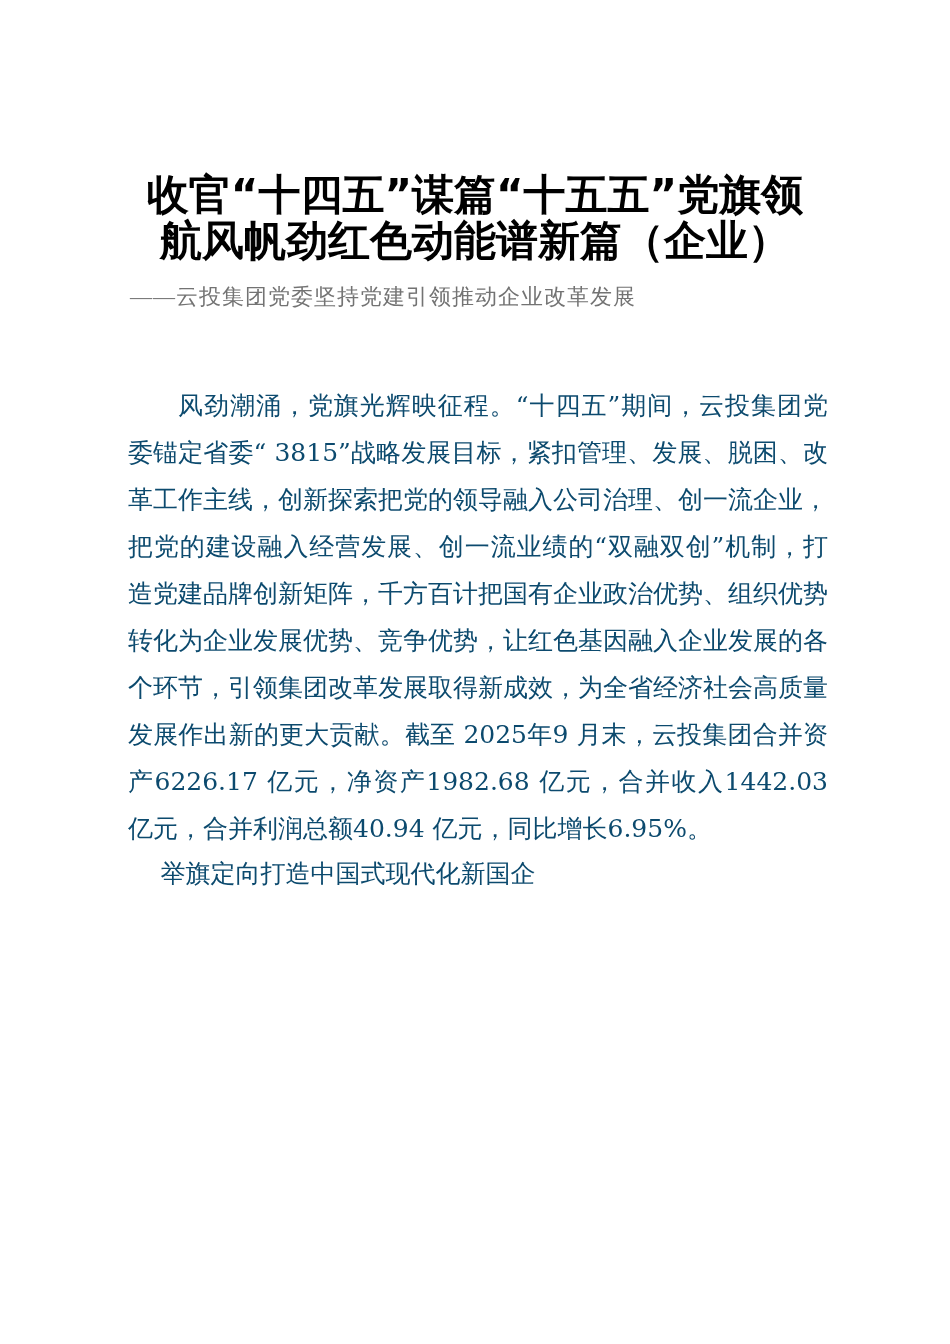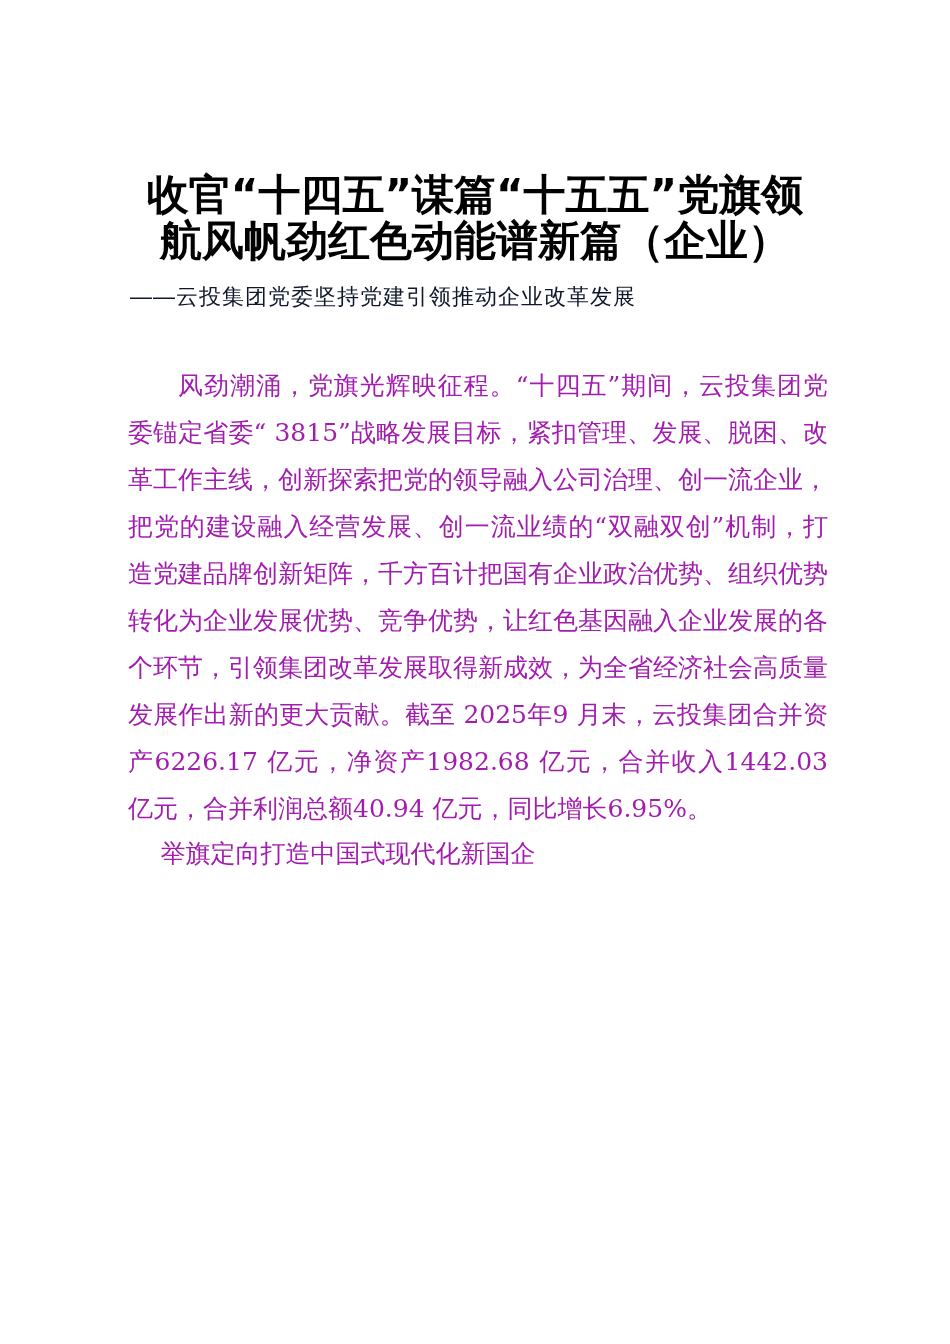--- a/index.html
+++ b/index.html
@@ -8,28 +8,28 @@
     .title {
       position: absolute; left: 100px; width: 750px; text-align: center;
       font-family: "DejaVu Sans", "Liberation Sans", sans-serif;
       font-weight: bold; font-size: 42px; line-height: 46px; color: #000;
       letter-spacing: 0px;
     }
     .title1 { top: 172px; }
     .title2 { top: 218px; }
     .subtitle {
       position: absolute; left: 130px; top: 282px; width: 720px;
-      font-family: Liberation Sans, sans-serif;
-      font-size: 22px; line-height: 30px; color: #0f172a;
+      font-family: Liberation Serif, serif;
+      font-size: 22px; line-height: 30px; color: #737373;
       letter-spacing: 1px;
     }
     .body {
-      position: absolute; left: 128px; top: 362px; width: 700px;
+      position: absolute; left: 128px; top: 382px; width: 700px;
       font-family: "DejaVu Serif", "Liberation Serif", serif;
-      font-size: 25px; line-height: 47px; color: #a21caf;
+      font-size: 25px; line-height: 47px; color: #0c4a6e;
       text-align: justify;
     }
     .para { margin: 0; text-indent: 2em; }
     .heading { margin: 0; text-indent: 1.3em; font-family: Liberation Mono, monospace; }
   </style>
 </head>
 <body>
 
 <div class="page">
   <div class="title title1">收官“十四五”谋篇“十五五”党旗领</div>

